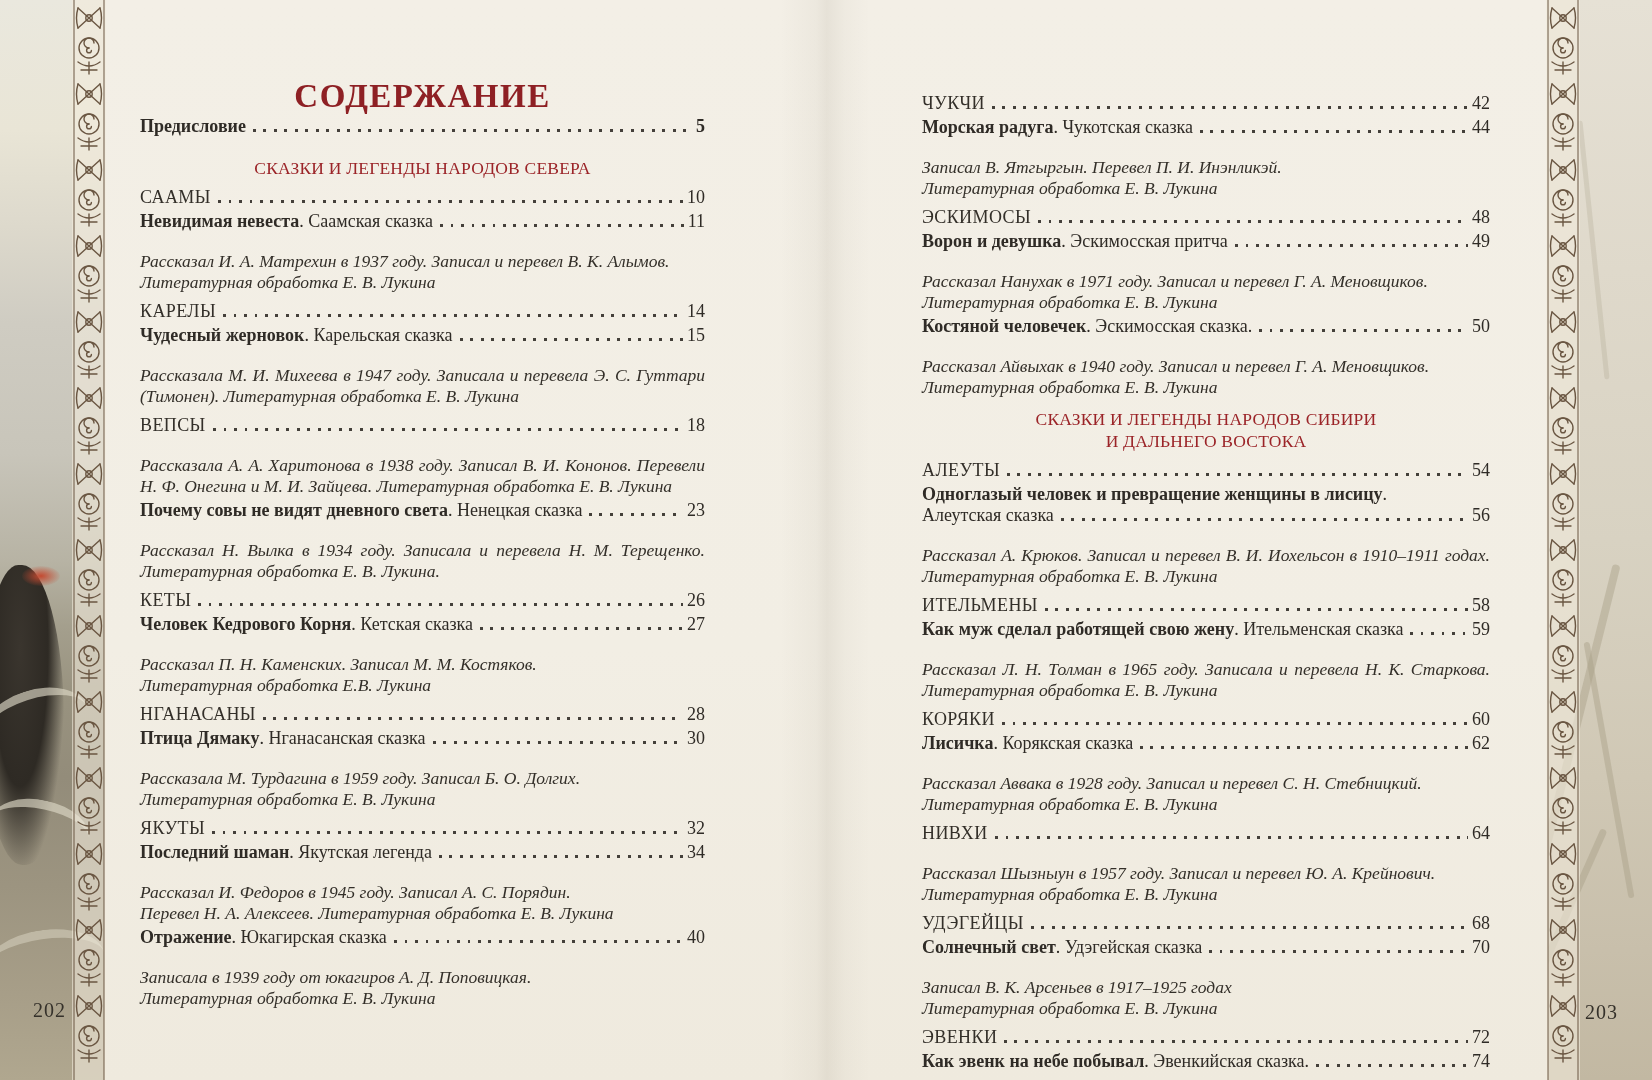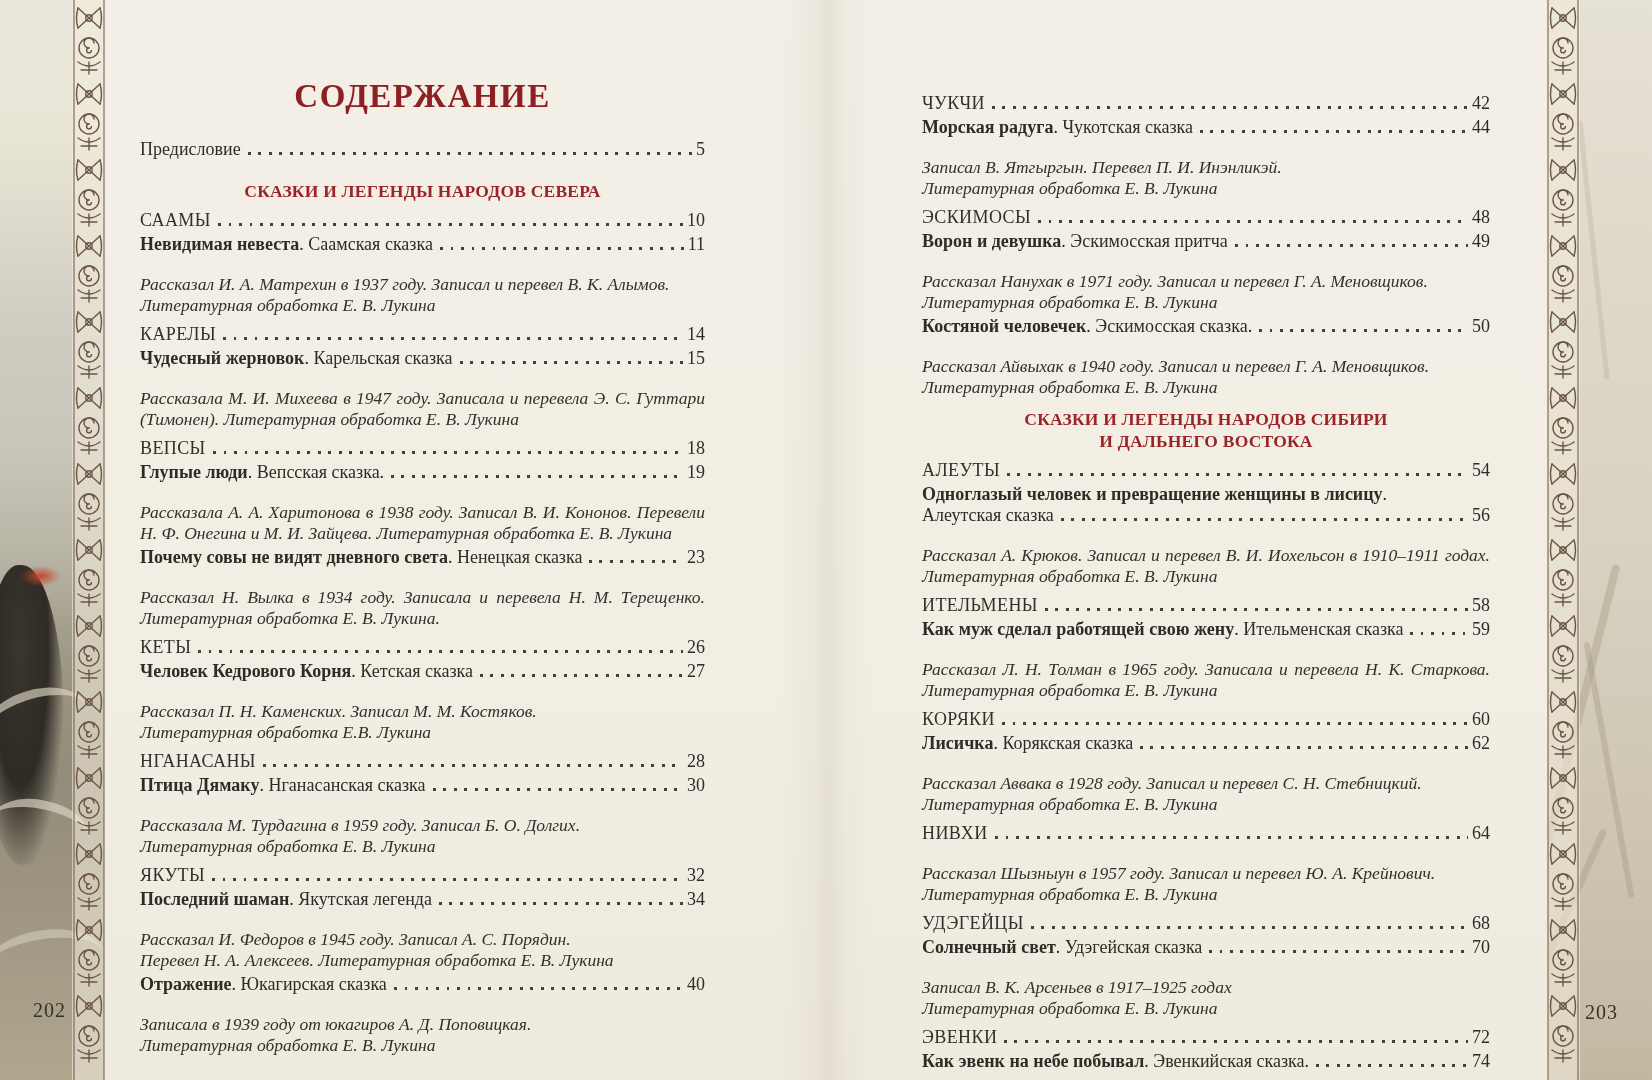--- a/index.html
+++ b/index.html
@@ -44,29 +44,29 @@
   .folio.left{left:33px;top:999px;}
   .folio.right{left:1585px;top:1001px;}
 
   
   .col{position:absolute;top:0;font-size:18px;line-height:21px;}
   .col-left{left:140px;width:565px;}
   .col-right{left:922px;width:568px;}
 
   .toc-title{margin:76px 0 0;text-align:center;font-size:33px;line-height:40px;font-weight:700;
      color:#8e2024;letter-spacing:1.5px;}
-  .sec{margin-top:21px;text-align:center;font-weight:700;color:#9b2428;font-size:17.5px;
+  .sec{margin-top:21px;text-align:center;font-weight:400;color:#9b2428;font-size:17.5px;
      letter-spacing:.2px;}
   .sec.two{margin-top:10px;margin-bottom:2px;white-space:pre-line;line-height:22px;}
 
   .row{display:flex;align-items:flex-end;}
   .row .lbl{white-space:nowrap;}
   .row.nation{margin-top:8px;}
   .row.nation .lbl{letter-spacing:.4px;color:#332f29;}
-  .row.preface{margin-top:23px;}
+  .row.preface{font-weight:bold;}
   .row.story{margin-top:3px;}
   .row.substory{margin-top:0;}
   .st{font-weight:700;}
   .dots{flex:1 1 auto;height:3px;margin:0 4px 5px 7px;min-width:16px;
      background-image:repeating-linear-gradient(to right,#44403a 0px,#44403a 2.6px,
         transparent 2.6px,transparent 10.5px);}
   .pg{white-space:nowrap;}
   .credit{margin-top:19px;font-style:italic;color:#332f29;font-size:17.5px;line-height:21px;
      white-space:pre-line;text-align:justify;}
 </style>
@@ -181,25 +181,20 @@
       <span class="dots"></span>
       <span class="pg">15</span>
     </div>
     <div class="credit">Рассказала М. И. Михеева в 1947 году. Записала и перевела Э. С. Гуттари (Тимонен). Литературная обработка Е. В. Лукина</div>
 
     <div class="row nation">
       <span class="lbl">ВЕПСЫ</span>
       <span class="dots"></span>
       <span class="pg">18</span>
     </div>
-    <div class="row story">
-      <span class="lbl"><b class="st">Глупые люди</b><span>. Вепсская сказка.</span></span>
-      <span class="dots"></span>
-      <span class="pg">19</span>
-    </div>
     <div class="credit">Рассказала А. А. Харитонова в 1938 году. Записал В. И. Кононов. Перевели Н. Ф. Онегина и М. И. Зайцева. Литературная обработка Е. В. Лукина</div>
 
     <div class="row story">
       <span class="lbl"><b class="st">Почему совы не видят дневного света</b><span>. Ненецкая сказка</span></span>
       <span class="dots"></span>
       <span class="pg">23</span>
     </div>
     <div class="credit">Рассказал Н. Вылка в 1934 году. Записала и перевела Н. М. Терещенко. Литературная обработка Е. В. Лукина.</div>
 
     <div class="row nation">

